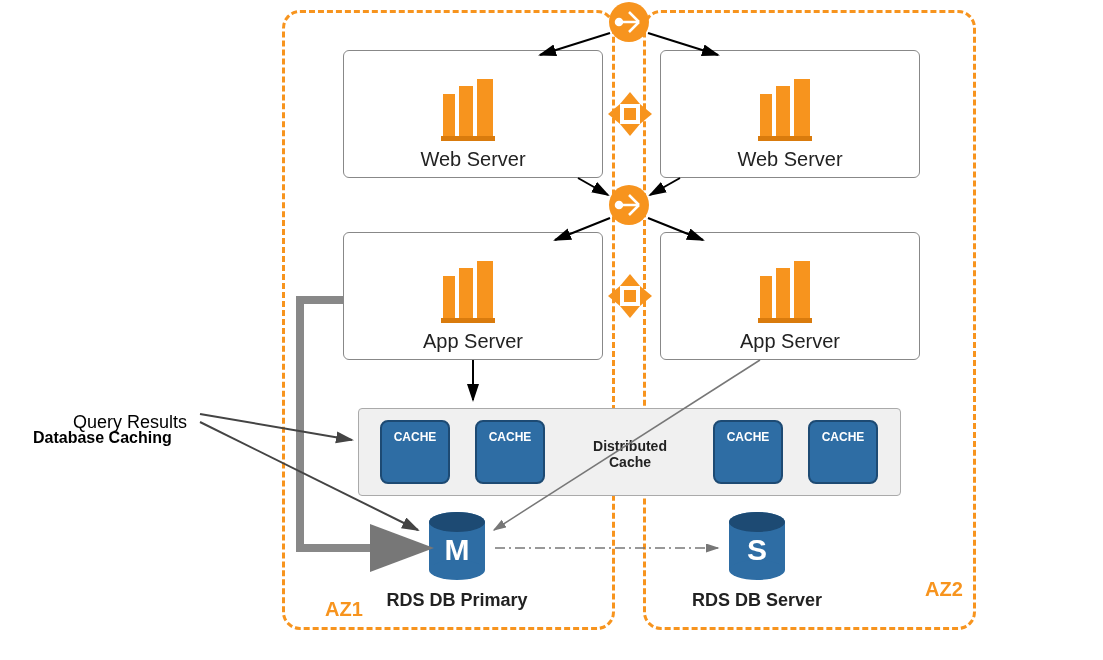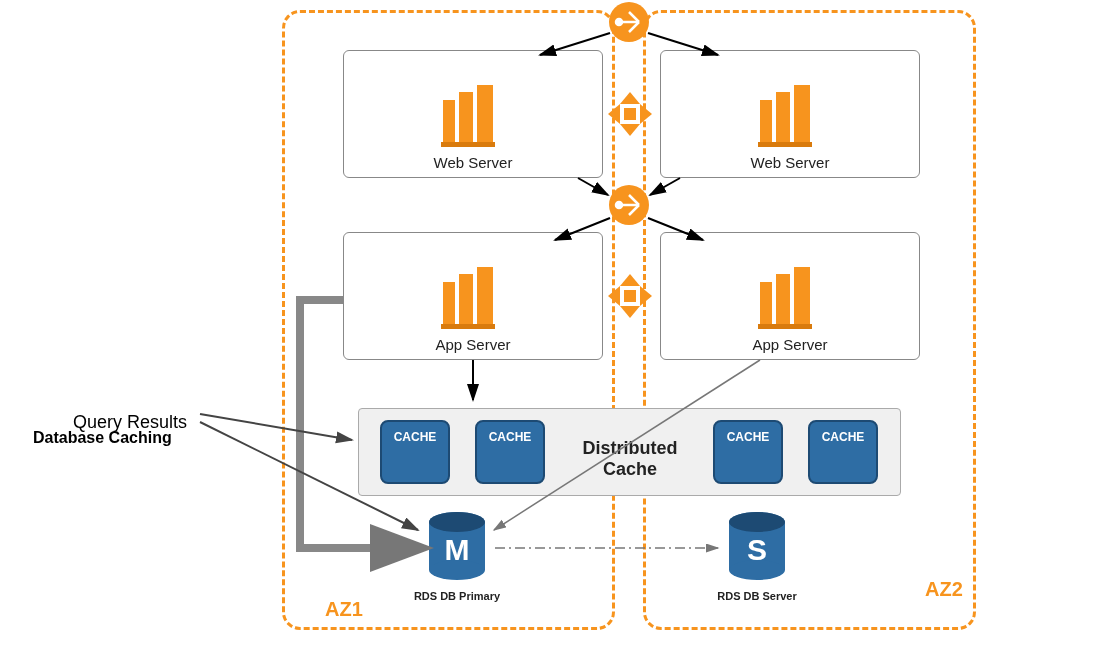--- a/index.html
+++ b/index.html
@@ -1,25 +1,25 @@
 <!DOCTYPE html>
 <html><head>
 <meta charset="utf-8">
 <style>
 * { box-sizing: border-box; margin: 0; padding: 0; }
 body { font-family: Arial, sans-serif; background: #fff; width: 1103px; height: 660px; position: relative; }
 .stage { position: absolute; left: 0; top: 0; width: 1103px; height: 660px; }
 .az-box { position: absolute; border: 3px dashed #F7941E; border-radius: 18px; }
 .az-label { position: absolute; color: #F7941E; font-weight: bold; font-size: 20px; }
 .server-box { position: absolute; border: 1px solid #888; border-radius: 6px; background: #fff; display: flex; flex-direction: column; align-items: center; justify-content: flex-end; padding-bottom: 6px; }
-.server-label { font-size: 15px; color: #222; }
+.server-label { font-size: 20px; color: #222; }
 .cache-panel { position: absolute; border: 1px solid #aaa; background: #f0f0f0; border-radius: 4px; }
 .cache-box { position: absolute; width: 70px; height: 64px; background: #2E6DA4; border: 2px solid #1d4a73; border-radius: 8px; color: #fff; font-weight: bold; font-size: 12px; text-align: center; padding-top: 8px; }
-.cache-label { position: absolute; font-size: 18px; font-weight: bold; color: #222; text-align: center; width: 100px; }
-.db-label { position: absolute; font-size: 11px; font-weight: bold; color: #222; text-align: center; width: 160px; }
+.cache-label { position: absolute; font-size: 14px; font-weight: bold; color: #222; text-align: center; width: 100px; }
+.db-label { position: absolute; font-size: 18px; font-weight: bold; color: #222; text-align: center; width: 160px; }
 .callout-title { position: absolute; font-size: 16px; font-weight: bold; color: #000; margin-top: 39px; }
 .callout-sub { position: absolute; font-size: 18px; color: #000; margin-left: 40px; }
 svg.arrows { position: absolute; left: 0; top: 0; width: 1103px; height: 660px; pointer-events: none; }
 </style>
 </head>
 <body>
 
 <div class="stage">
 
   <div class="az-box" style="left:282px; top:10px; width:333px; height:620px;"></div>

